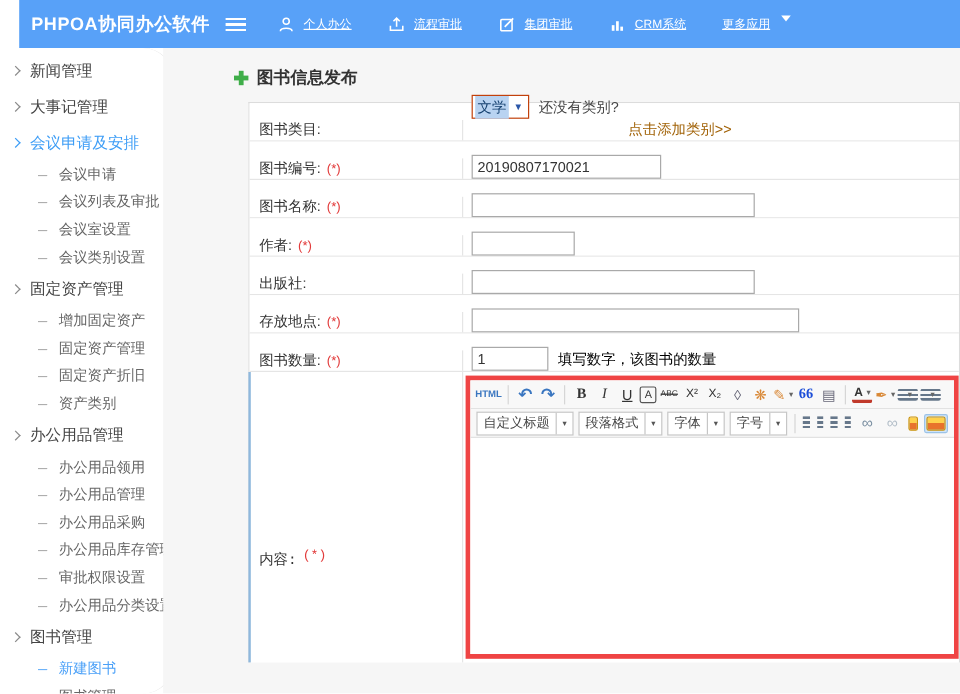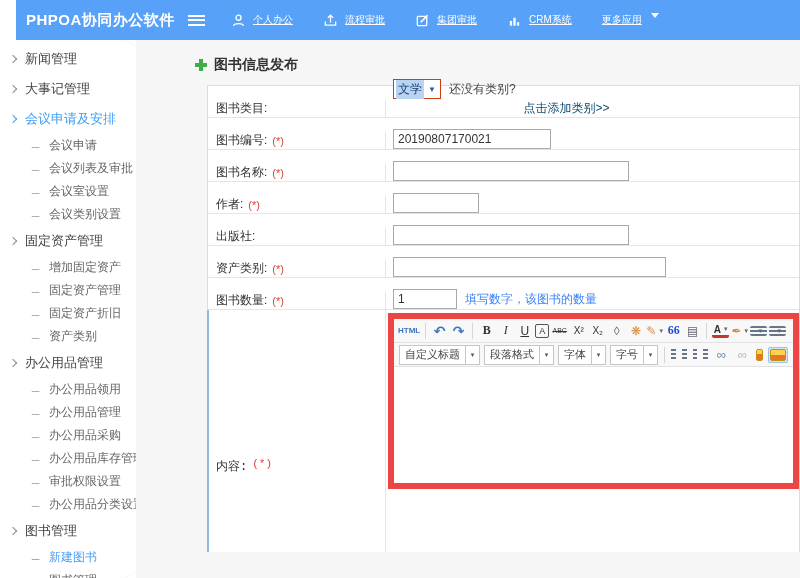--- a/index.html
+++ b/index.html
@@ -44,38 +44,38 @@
   .page-title-text { font-size:14px; font-weight:bold; color:#333; }
 
   .form-table { margin:11px 0 0 71px; background:#fff; border:1px solid #dcdcdc; border-bottom:none; }
   .form-row { display:flex; align-items:flex-end; height:32px; border-bottom:1px solid #e5e5e5; background:#fff; }
   .cell-label { flex:0 0 178px; display:flex; align-items:center; gap:5px; padding-left:8px;
     border-right:1px solid #e5e5e5; font-size:12px; color:#333; }
   .req { color:#e23b3b; font-size:11px; }
   .cell-value { flex:1; display:flex; align-items:center; gap:8px; padding-left:7px; font-size:12px; color:#333; }
   .f-input { height:20px; border:1px solid #a9a9a9; font-size:12px; padding:0 4px; color:#333;
     font-family:"Liberation Sans","DejaVu Sans",sans-serif; background:#fff; }
-  .hint { color:#3b82f6; font-size:12px; }
+  .hint { color:#000000; font-size:12px; }
 
   .cat-select { display:inline-flex; align-items:center; height:20px; border:1px solid #c2410c;
     background:#fff; cursor:pointer; }
   .cat-select .sel-text { background:#b9d3f1; color:#15406f; font-size:12px; padding:1px 2px; margin:1px 0 1px 2px; }
   .cat-select .sel-arrow { color:#2b57a8; font-size:8px; padding:0 4px; }
   .cat-hint { color:#444; }
-  .cat-link { color:#0c4a6e; text-decoration:none; cursor:pointer; font-size:12px;margin-top:39px; }
+  .cat-link { color:#a16207; text-decoration:none; cursor:pointer; font-size:12px;margin-top:39px; }
 
   .section-header { height:26px; background:#eaeaea; border-bottom:1px solid #ddd;
     display:flex; align-items:center; padding-left:9px; font-size:13px; color:#333; }
 
   .row-content { position:relative; display:flex; height:242px; background:#fff; }
   .row-content::before { content:""; position:absolute; left:-1px; top:0; bottom:0; width:2px; background:#8fb8dd; }
   .content-label-cell { flex:0 0 178px; border-right:1px solid #e5e5e5;
     padding:148px 0 0 8px; display:flex; gap:5px; font-size:12px; color:#333; align-items:flex-start;font-family:Liberation Mono, monospace; }
   .editor-cell { flex:1; padding:3px 0 0 2px; overflow:hidden; }
-  .editor-box { border:6px solid #ef4444; background:#fff; height:176px; display:flex; flex-direction:column; }
+  .editor-box { border:4px solid #ef4444; background:#fff; height:236px; display:flex; flex-direction:column; }
   .tb-row { background:#f8f8f8; border-bottom:1px solid #e2e2e2; display:flex; align-items:center;
     padding:1px 3px; height:24px; overflow:hidden; white-space:nowrap; flex:0 0 auto; }
   .editor-canvas { flex:1; background:#fff; }
 
   .tb-btn { display:inline-flex; align-items:center; justify-content:center; min-width:17px; height:19px;
     margin:0 1px; font-size:11px; color:#333; cursor:pointer; border-radius:2px; }
   .sep { width:1px; height:16px; background:#d6d6d6; margin:0 4px; }
   .g-html { color:#3a76c0; font-size:8px; font-weight:bold; }
   .g-blue { color:#3a76c0; font-weight:bold; font-size:14px; }
   .g-bold { font-family:"Liberation Serif","DejaVu Serif",serif; font-weight:bold; font-size:12px; }
@@ -310,21 +310,21 @@
           <div class="form-row">
             <div class="cell-label">
               <span>出版社:</span>
             </div>
             <div class="cell-value">
               <input class="f-input" style="width: 236px;">
             </div>
           </div>
           <div class="form-row">
             <div class="cell-label">
-              <span>资产类别:</span>
+              <span>存放地点:</span>
               <span class="req">(*)</span>
             </div>
             <div class="cell-value">
               <input class="f-input" style="width: 273px;">
             </div>
           </div>
           <div class="form-row">
             <div class="cell-label">
               <span>图书数量:</span>
               <span class="req">(*)</span>

